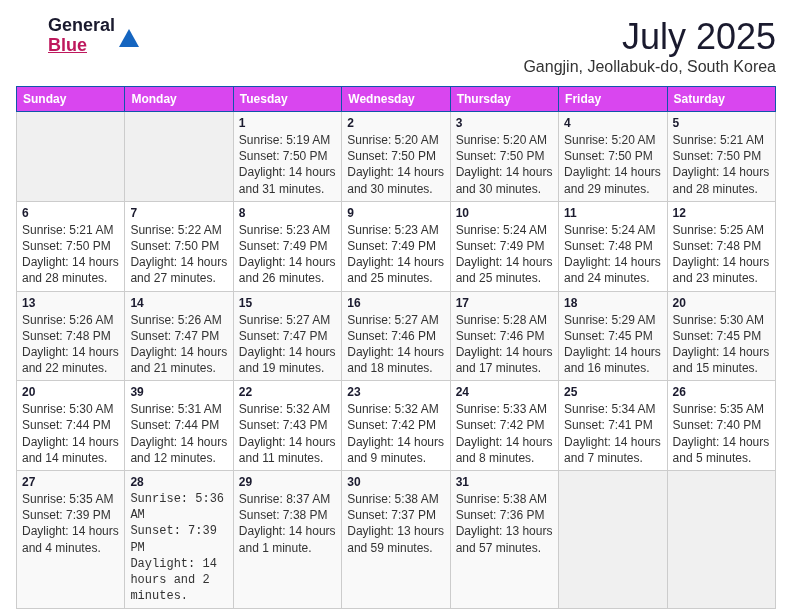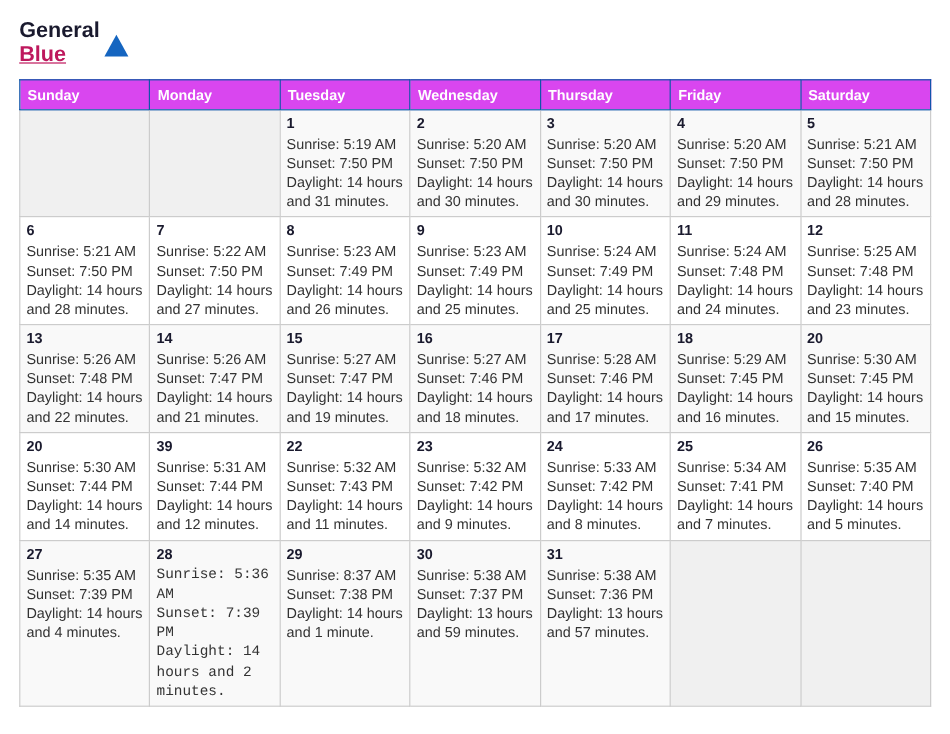--- a/index.html
+++ b/index.html
@@ -12,20 +12,21 @@
     }
     .header {
       display: flex;
       justify-content: space-between;
       align-items: flex-start;
       margin-bottom: 10px;
     }
     .logo {
       display: flex;
       align-items: center;
+      margin-left: 32px;
     }
     .logo-text {
       display: flex;
       flex-direction: column;
       font-size: 18px;
       font-weight: bold;
       line-height: 1.1;
     }
     .logo-general { color: #1a1a2e; }
     .logo-blue { color: #be185d; text-decoration: underline; }
@@ -99,20 +100,24 @@
 <div class="header">
   <div class="logo">
     <div class="logo-icon">
       <div class="logo-text">
         <span class="logo-general">General</span>
         <span class="logo-blue">Blue</span>
       </div>
       <div class="logo-triangle"></div>
     </div>
   </div>
+  <div class="title-block">
+    <div class="month-title">July 2025</div>
+    <div class="subtitle">Gangjin, Jeollabuk-do, South Korea</div>
+  </div>
 </div>
 
 <table class="calendar">
   <thead>
     <tr>
     <th>Sunday</th>
         <th>Monday</th>
         <th>Tuesday</th>
         <th>Wednesday</th>
         <th>Thursday</th>

